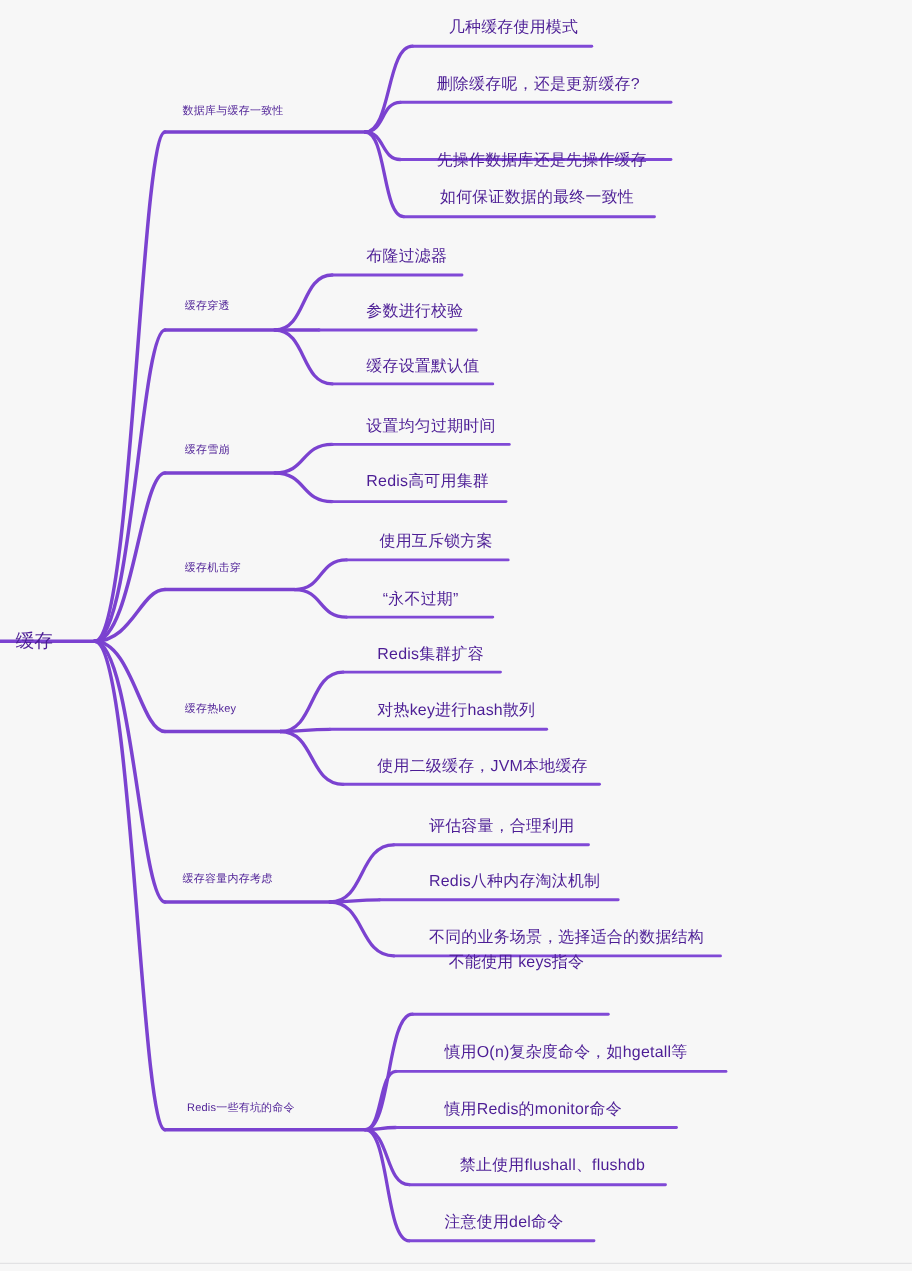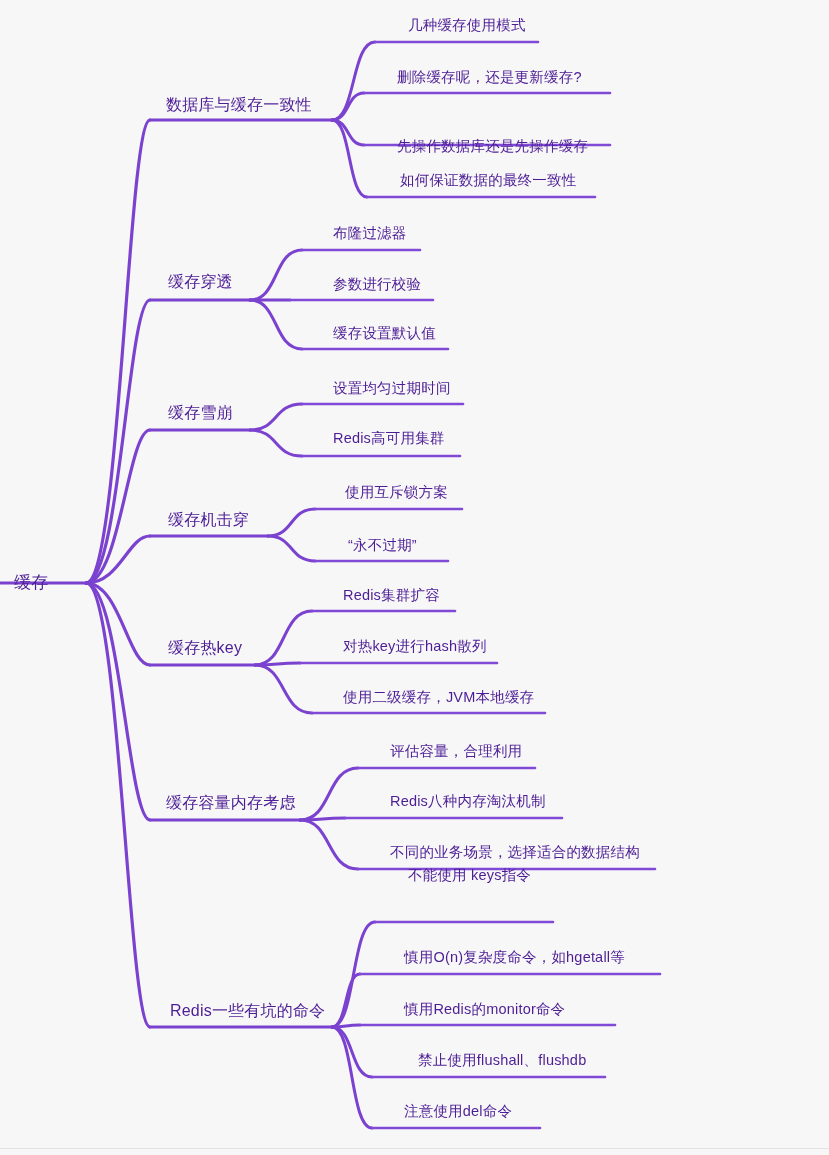--- a/index.html
+++ b/index.html
@@ -23,21 +23,21 @@
     height: 1155px;
   }
   .node-label {
     position: absolute;
     color: #4c1d95;
     white-space: nowrap;
     line-height: 1.1;
     letter-spacing: 0.2px;
   }
   .root-label   { font-size: 17px; }
-  .branch-label { font-size: 16px; }
+  .branch-label { font-size: 10px; }
   .leaf-label   { font-size: 14.5px; }
   .edge {
     fill: none;
     stroke: #7b42d0;
     stroke-linecap: round;
     stroke-linejoin: round;
   }
   .edge-root   { stroke-width: 3.2px; }
   .edge-branch { stroke-width: 3.0px; }
   .underline-branch { stroke: #7b42d0; stroke-width: 3.2px; stroke-linecap: round; fill: none; }
@@ -112,21 +112,21 @@
     </svg>
   <div id="labels-layer">
       <div class="node-label root-label" style="left: 14px; top: 574px;">缓存</div>
       <div class="node-label branch-label" style="left: 166px; top: 96px;">数据库与缓存一致性</div>
       <div class="node-label leaf-label" style="left: 408px; top: 18px;">几种缓存使用模式</div>
       <div class="node-label leaf-label" style="left: 397px; top: 70px;">删除缓存呢，还是更新缓存?</div>
       <div class="node-label leaf-label" style="left: 397px; top: 122px; margin-top: 17px;">先操作数据库还是先操作缓存</div>
       <div class="node-label leaf-label" style="left: 400px; top: 173px;">如何保证数据的最终一致性</div>
       <div class="node-label branch-label" style="left: 168px; top: 273px;">缓存穿透</div>
       <div class="node-label leaf-label" style="left: 333px; top: 226px;">布隆过滤器</div>
-      <div class="node-label leaf-label" style="left: 333px; top: 277px;">参数进行校验</div>
+      <div class="node-label leaf-label" style="left: 333px; top: 277px; font-family: Liberation Mono, monospace;">参数进行校验</div>
       <div class="node-label leaf-label" style="left: 333px; top: 326px;">缓存设置默认值</div>
       <div class="node-label branch-label" style="left: 168px; top: 404px;">缓存雪崩</div>
       <div class="node-label leaf-label" style="left: 333px; top: 381px;">设置均匀过期时间</div>
       <div class="node-label leaf-label" style="left: 333px; top: 431px;">Redis高可用集群</div>
       <div class="node-label branch-label" style="left: 168px; top: 511px;">缓存机击穿</div>
       <div class="node-label leaf-label" style="left: 345px; top: 485px;">使用互斥锁方案</div>
       <div class="node-label leaf-label" style="left: 348px; top: 538px;">“永不过期”</div>
       <div class="node-label branch-label" style="left: 168px; top: 639px;">缓存热key</div>
       <div class="node-label leaf-label" style="left: 343px; top: 588px;">Redis集群扩容</div>
       <div class="node-label leaf-label" style="left: 343px; top: 639px;">对热key进行hash散列</div>

